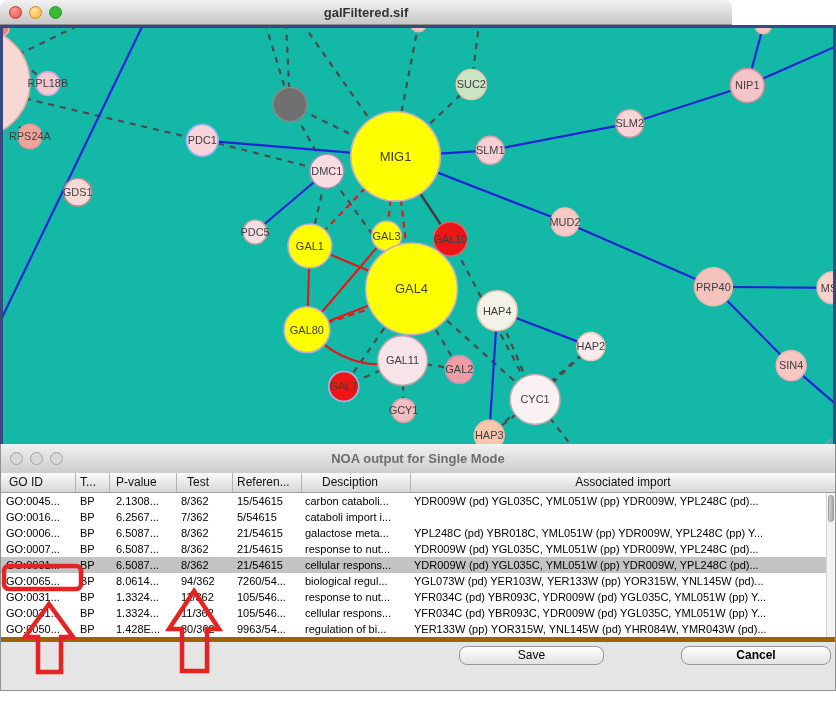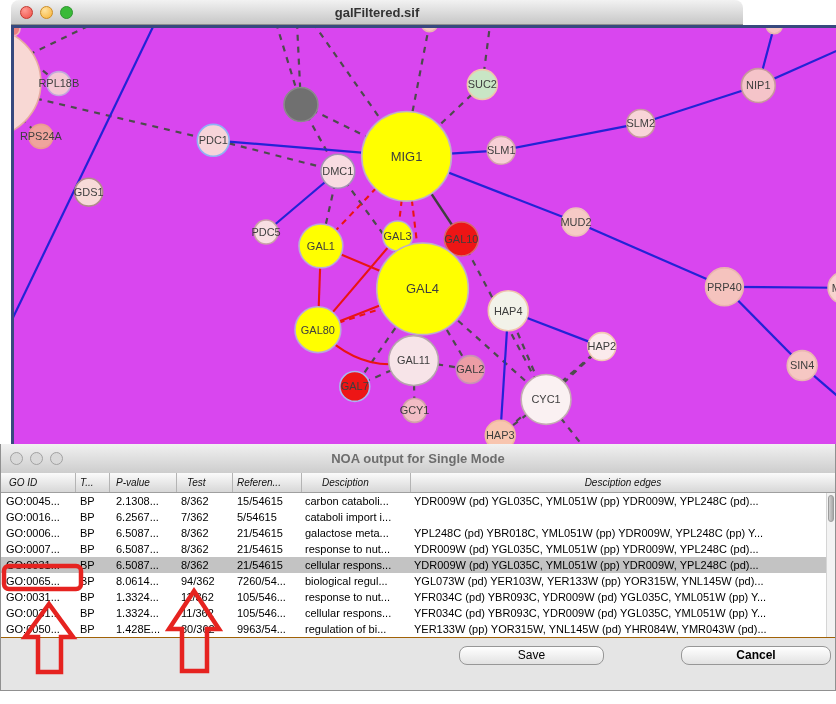--- a/index.html
+++ b/index.html
@@ -1,54 +1,54 @@
 <!DOCTYPE html>
 <html><head>
 <meta charset="utf-8">
 <style>
   html,body{margin:0;padding:0;background:#fff;font-family:"Liberation Sans",sans-serif;}
   #stage{position:relative;width:836px;height:704px;overflow:hidden;background:#fff;}
 
   
-  .top-window{position:absolute;top:0;left:11px;width:732px;height:457px;}
+  .top-window{position:absolute;top:0;left:0;width:732px;height:457px;}
   .titlebar{position:relative;height:25px;background:linear-gradient(#f2f2f2,#c7c7c7);
             border-bottom:1px solid #8e8e8e;border-radius:8px 8px 0 0;box-sizing:border-box;}
   .title-text{position:absolute;left:0;right:0;top:0;height:25px;line-height:25px;text-align:center;
               font-size:13px;font-weight:700;color:#333;}
   .tl{position:absolute;top:6px;width:13px;height:13px;border-radius:50%;box-sizing:border-box;}
   .tl-red{left:9px;background:radial-gradient(circle at 35% 30%,#ff9a93,#ee4d44);border:1px solid #c4372f;}
   .tl-yellow{left:29px;background:radial-gradient(circle at 35% 30%,#ffe2a0,#f6b234);border:1px solid #cd8d23;}
   .tl-green{left:49px;background:radial-gradient(circle at 35% 30%,#a6eea0,#39ba37;);border:1px solid #2e9430;background-color:#39ba37;}
   .canvas{position:absolute;top:25px;left:0;width:836px;height:432px;box-sizing:border-box;
-          border:3px solid #37497e;background:#d946ef;}
+          border:3px solid #37497e;background:#14b8a6;}
   #net{display:block;}
   .grip{position:absolute;right:1px;bottom:1px;}
 
   
   .noa{position:absolute;top:444px;left:0;width:836px;height:247px;background:#e5e5e5;
        border-left:1px solid #909090;border-right:1px solid #909090;border-bottom:1px solid #909090;
        box-sizing:border-box;}
   .noa-titlebar{position:relative;height:29px;background:linear-gradient(#f1f1f1,#cdcdcd);
                 border-bottom:1px solid #9f9f9f;}
   .noa-title{position:absolute;left:0;right:0;top:0;height:29px;line-height:29px;text-align:center;
              font-size:13px;font-weight:700;color:#6d6d6d;}
   .gray-dot{position:absolute;top:8px;width:13px;height:13px;border-radius:50%;background:#d9d9d9;
             border:1px solid #a2a2a2;box-sizing:border-box;}
   .gd1{left:9px}.gd2{left:29px}.gd3{left:49px}
 
   .grid7{display:grid;grid-template-columns:75px 34px 67px 56px 69px 109px 1fr;}
   .thead{position:absolute;top:29px;left:0;right:0;height:19px;background:linear-gradient(#fbfbfb,#d7d7d7);
-         border-bottom:1px solid #9f9f9f;font-size:10px;color:#111;line-height:19px;font-style:italic;}
+         border-bottom:1px solid #9f9f9f;font-size:12px;color:#111;line-height:19px;}
   .thead>div{border-right:1px solid #b4b4b4;overflow:hidden;white-space:nowrap;}
   .thead>div:last-child{border-right:none;text-align:center;}
   .hc1{padding-left:8px}.hc2{padding-left:4px}.hc3{padding-left:6px}.hc4{padding-left:10px}
   .hc5{padding-left:4px}.hc6{padding-left:20px}
 
   .tbody{position:absolute;top:49px;left:0;right:0;height:144px;background:#fff;
-         border-bottom:1px solid #a16207;}
+         border-bottom:5px solid #a16207;}
   .trow{height:16px;line-height:16px;font-size:11px;color:#000;}
   .trow>div{overflow:hidden;white-space:nowrap;}
   .trow.hl{background:#c3c3c3;}
   .bc1{padding-left:5px}.bc2{padding-left:4px}.bc3{padding-left:6px}.bc4{padding-left:4px}
   .bc5{padding-left:4px}.bc6{padding-left:3px}.bc7{padding-left:3px}
 
   .scroll{position:absolute;right:0;top:0;width:9px;height:144px;background:#f3f3f3;
           border-left:1px solid #d5d5d5;box-sizing:border-box;}
   .thumb{position:absolute;top:2px;left:1px;width:6px;height:27px;border-radius:3px;
          background:linear-gradient(90deg,#d2d2d2,#a7a7a7);border:1px solid #9c9c9c;box-sizing:border-box;}
@@ -206,21 +206,21 @@
       <div class="noa-title">NOA output for Single Mode</div>
     </div>
 
     <div class="thead grid7">
       <div class="hc1">GO ID</div>
       <div class="hc2">T...</div>
       <div class="hc3">P-value</div>
       <div class="hc4">Test</div>
       <div class="hc5">Referen...</div>
       <div class="hc6">Desciption</div>
-      <div class="hc7">Desciption edges</div>
+      <div class="hc7">Associated import</div>
     </div>
 
     <div class="tbody" id="tbody">
       <div class="trow grid7">
           <div class="bc1">GO:0045...</div>
           <div class="bc2">BP</div>
           <div class="bc3">2.1308...</div>
           <div class="bc4">8/362</div>
           <div class="bc5">15/54615</div>
           <div class="bc6">carbon cataboli...</div>

